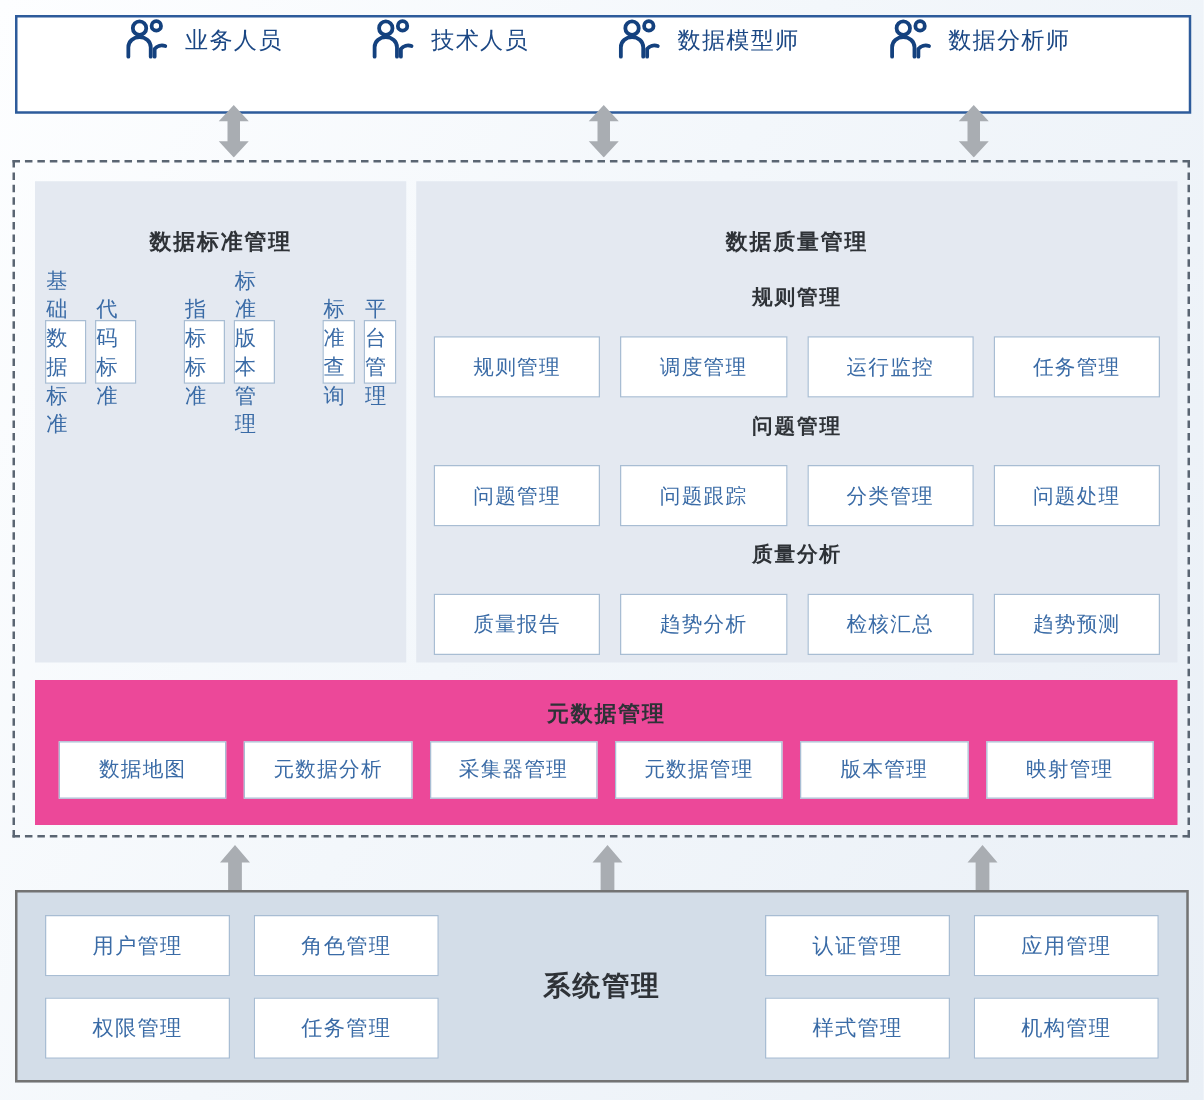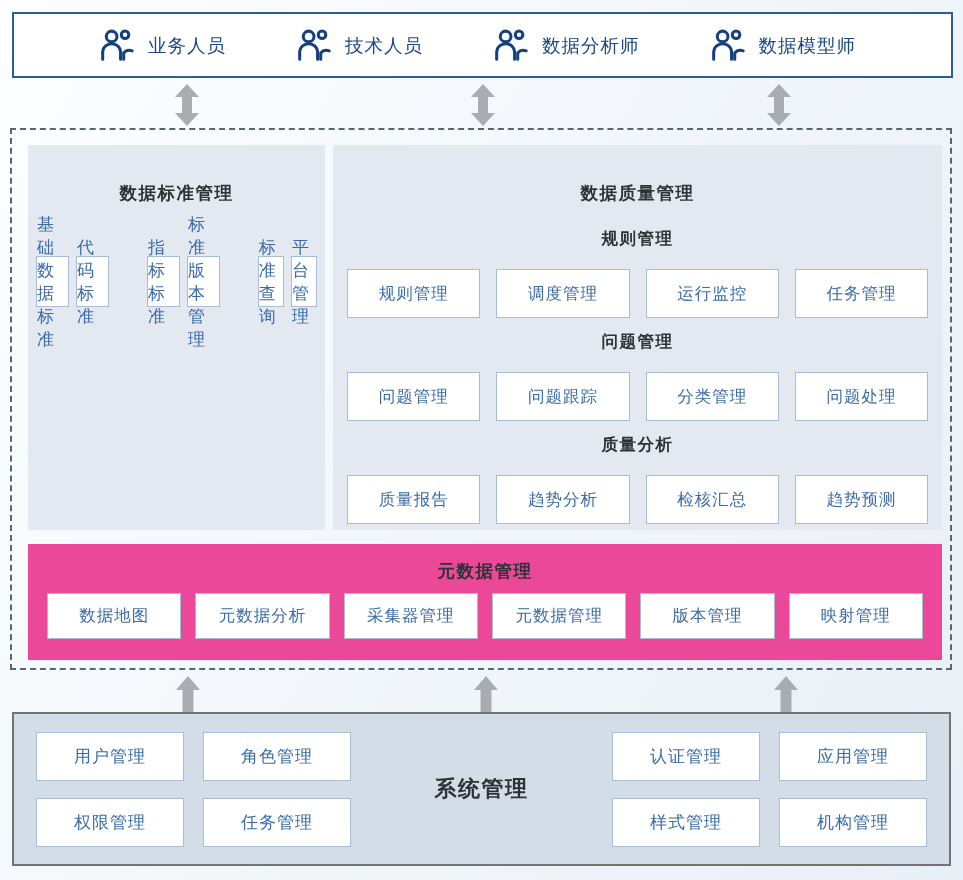--- a/index.html
+++ b/index.html
@@ -5,23 +5,23 @@
   * { box-sizing: border-box; }
   html, body { margin: 0; padding: 0; }
   body {
     width: 963px; height: 880px; position: relative; overflow: hidden;
     font-family: "Liberation Sans", "DejaVu Sans", sans-serif;
     background: linear-gradient(120deg, #fdfeff 0%, #f3f7fb 45%, #e9eff6 100%);
   }
 
   
   .top-bar {
-    position: absolute; left: 12px; top: 12px; width: 941px; height: 66px;
+    position: absolute; left: 12px; top: 12px; width: 941px; height: 79px;
     background: #ffffff; border: 2px solid #2d5b9b;
-    display: flex; align-items: center; justify-content: space-between;
+    display: flex; align-items: flex-start; justify-content: space-between;
     padding: 0 95px 0 85px;
   }
   .role { display: flex; align-items: center; gap: 13px;
           color: #1b4784; font-size: 18.5px; letter-spacing: 1px; }
   .role svg { display: block; }
 
   
   .arrow { position: absolute; }
 
   
@@ -100,32 +100,32 @@
   </div>
   <div class="role">
     <span>
       <svg viewBox="0 0 40 38" width="36" height="34" fill="none" stroke="#14417e" stroke-width="3.4" stroke-linecap="round" stroke-linejoin="round">
           <circle cx="14" cy="9.5" r="6"></circle>
           <circle cx="29" cy="7.5" r="4.2"></circle>
           <path d="M4 35 v-8.5 a10 9 0 0 1 20 0 V35"></path>
           <path d="M27.5 35 v-7 a8 7 0 0 1 9.5 -2.5"></path>
         </svg>
     </span>
+    <span>数据模型师</span>
+  </div>
+  <div class="role">
+    <span>
+      <svg viewBox="0 0 40 38" width="36" height="34" fill="none" stroke="#14417e" stroke-width="3.4" stroke-linecap="round" stroke-linejoin="round">
+          <circle cx="14" cy="9.5" r="6"></circle>
+          <circle cx="29" cy="7.5" r="4.2"></circle>
+          <path d="M4 35 v-8.5 a10 9 0 0 1 20 0 V35"></path>
+          <path d="M27.5 35 v-7 a8 7 0 0 1 9.5 -2.5"></path>
+        </svg>
+    </span>
     <span>数据分析师</span>
-  </div>
-  <div class="role">
-    <span>
-      <svg viewBox="0 0 40 38" width="36" height="34" fill="none" stroke="#14417e" stroke-width="3.4" stroke-linecap="round" stroke-linejoin="round">
-          <circle cx="14" cy="9.5" r="6"></circle>
-          <circle cx="29" cy="7.5" r="4.2"></circle>
-          <path d="M4 35 v-8.5 a10 9 0 0 1 20 0 V35"></path>
-          <path d="M27.5 35 v-7 a8 7 0 0 1 9.5 -2.5"></path>
-        </svg>
-    </span>
-    <span>数据模型师</span>
   </div>
 </div>
 
 <div class="arrow" style="left:174px; top:84px;">
   <svg width="26" height="42" viewBox="0 0 26 42">
       <path d="M13 0 L25 13 H18 V29 H25 L13 42 L1 29 H8 V13 H1 Z" fill="#a9adb2"></path>
     </svg>
 </div>
 <div class="arrow" style="left:470px; top:84px;">
   <svg width="26" height="42" viewBox="0 0 26 42">

